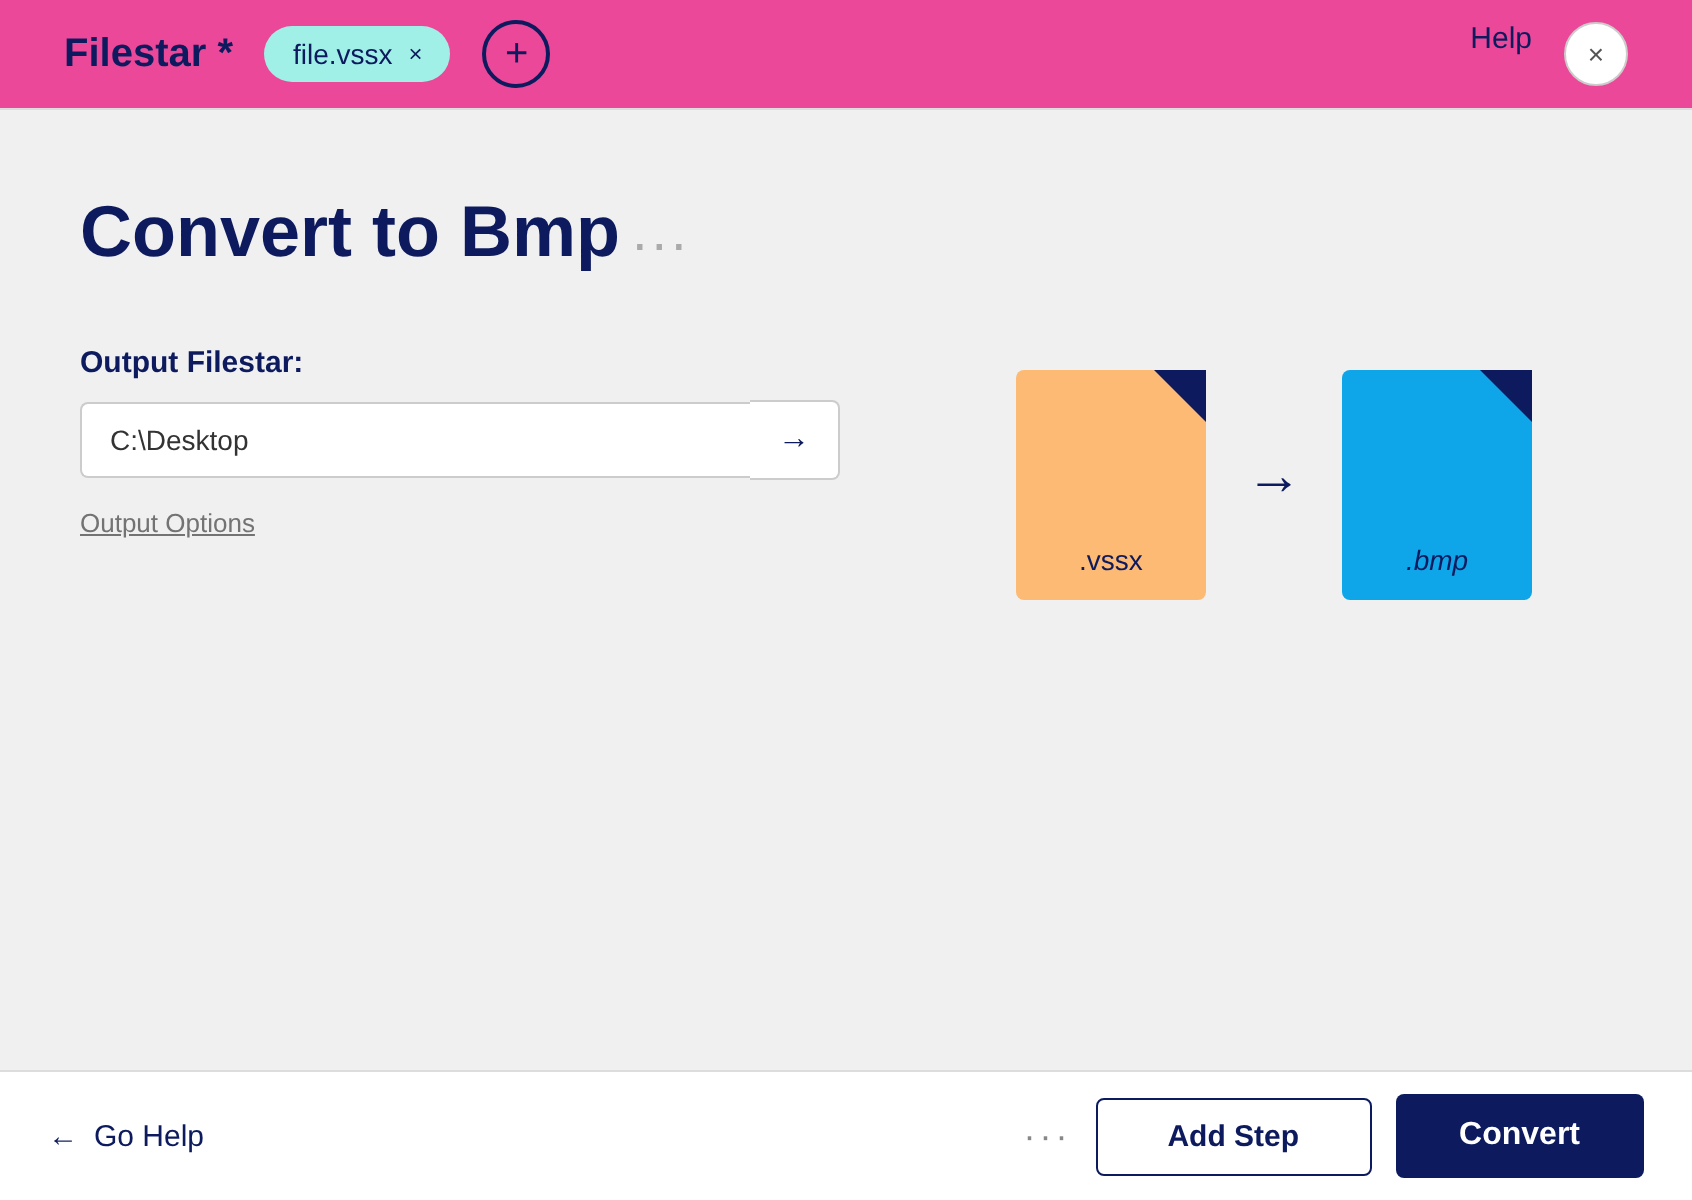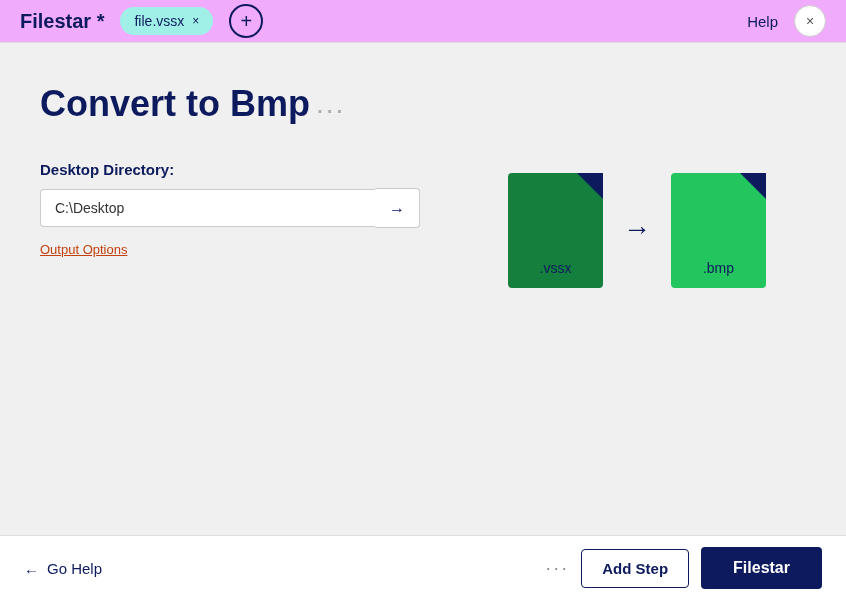--- a/index.html
+++ b/index.html
@@ -8,27 +8,27 @@
       background: #f0f0f0;
       width: 846px;
       height: 600px;
       overflow: hidden;
       display: flex;
       flex-direction: column;
     }
 
     
     .header {
-      background: #f0abfc;
+      background: #ec4899;
       border-bottom: 1px solid #ddd;
-      padding: 0 20px;
+      padding: 0 32px;
       display: flex;
       align-items: center;
       justify-content: space-between;
-      height: 43px;
+      height: 55px;
       flex-shrink: 0;
     }
     .header-left {
       display: flex;
       align-items: center;
       gap: 16px;
     }
     .app-title {
       font-size: 20px;
       font-weight: 700;
@@ -61,21 +61,21 @@
       display: flex;
       align-items: center;
       justify-content: center;
       cursor: pointer;
       font-size: 20px;
       color: #0d1b5e;
       font-weight: 300;
     }
     .header-right {
       display: flex;
-      align-items: center;
+      align-items: flex-start;
       gap: 16px;
     }
     .help-link {
       color: #0d1b5e;
       font-size: 15px;
       cursor: pointer;
       text-decoration: none;
     }
     .close-btn {
       width: 32px;
@@ -147,21 +147,21 @@
       background: #fff;
       padding: 10px 14px;
       cursor: pointer;
       color: #0d1b5e;
       font-size: 16px;
       display: flex;
       align-items: center;
     }
     .output-options-link {
       font-size: 13px;
-      color: #c2410c;
+      color: #737373;
       text-decoration: underline;
       cursor: pointer;
       margin-top: 4px;
     }
 
     
     .conversion-visual {
       position: absolute;
       right: 80px;
       top: 130px;
@@ -173,24 +173,25 @@
       position: relative;
       width: 95px;
       height: 115px;
       border-radius: 4px;
       display: flex;
       align-items: flex-end;
       justify-content: center;
       padding-bottom: 12px;
     }
     .file-icon-cyan {
-      background: #15803d;
+      background: #fdba74;
     }
     .file-icon-pink {
-      background: #22c55e;
+      background: #0ea5e9;
+      font-style: italic;
     }
     .file-corner {
       position: absolute;
       top: 0;
       right: 0;
       width: 26px;
       height: 26px;
     }
     .file-corner-cyan {
       background: #0d1b5e;
@@ -242,21 +243,21 @@
     .dots-btn {
       color: #888;
       font-size: 18px;
       cursor: pointer;
       letter-spacing: 2px;
     }
     .add-step-btn {
       border: 1.5px solid #0d1b5e;
       background: #fff;
       color: #0d1b5e;
-      padding: 10px 20px;
+      padding: 10px 35px;
       border-radius: 4px;
       font-size: 15px;
       font-weight: 600;
       cursor: pointer;
     }
     .convert-btn {
       background: #0d1b5e;
       color: #fff;
       border: none;
       padding: 12px 32px;
@@ -288,21 +289,21 @@
   </div>
 </div>
 
 <div class="main">
   <div class="page-title">
     <span>Convert to Bmp</span>
     <span class="title-dots">...</span>
   </div>
 
   <div class="output-section">
-    <label class="output-label">Desktop Directory:</label>
+    <label class="output-label">Output Filestar:</label>
     <div class="output-dir-row">
       <input class="output-dir-input" type="text" value="C:\Desktop" style="">
       <button class="output-dir-btn">
         <span>→</span>
       </button>
     </div>
     <span class="output-options-link">Output Options</span>
   </div>
 
   <div class="conversion-visual">
@@ -321,15 +322,15 @@
 </div>
 
 <div class="footer">
   <button class="go-back-btn">
     <span>←</span>
     <span>Go Help</span>
   </button>
   <div class="footer-right">
     <span class="dots-btn">···</span>
     <button class="add-step-btn">Add Step</button>
-    <button class="convert-btn">Filestar</button>
+    <button class="convert-btn">Convert</button>
   </div>
 </div>
 
 </body></html>

